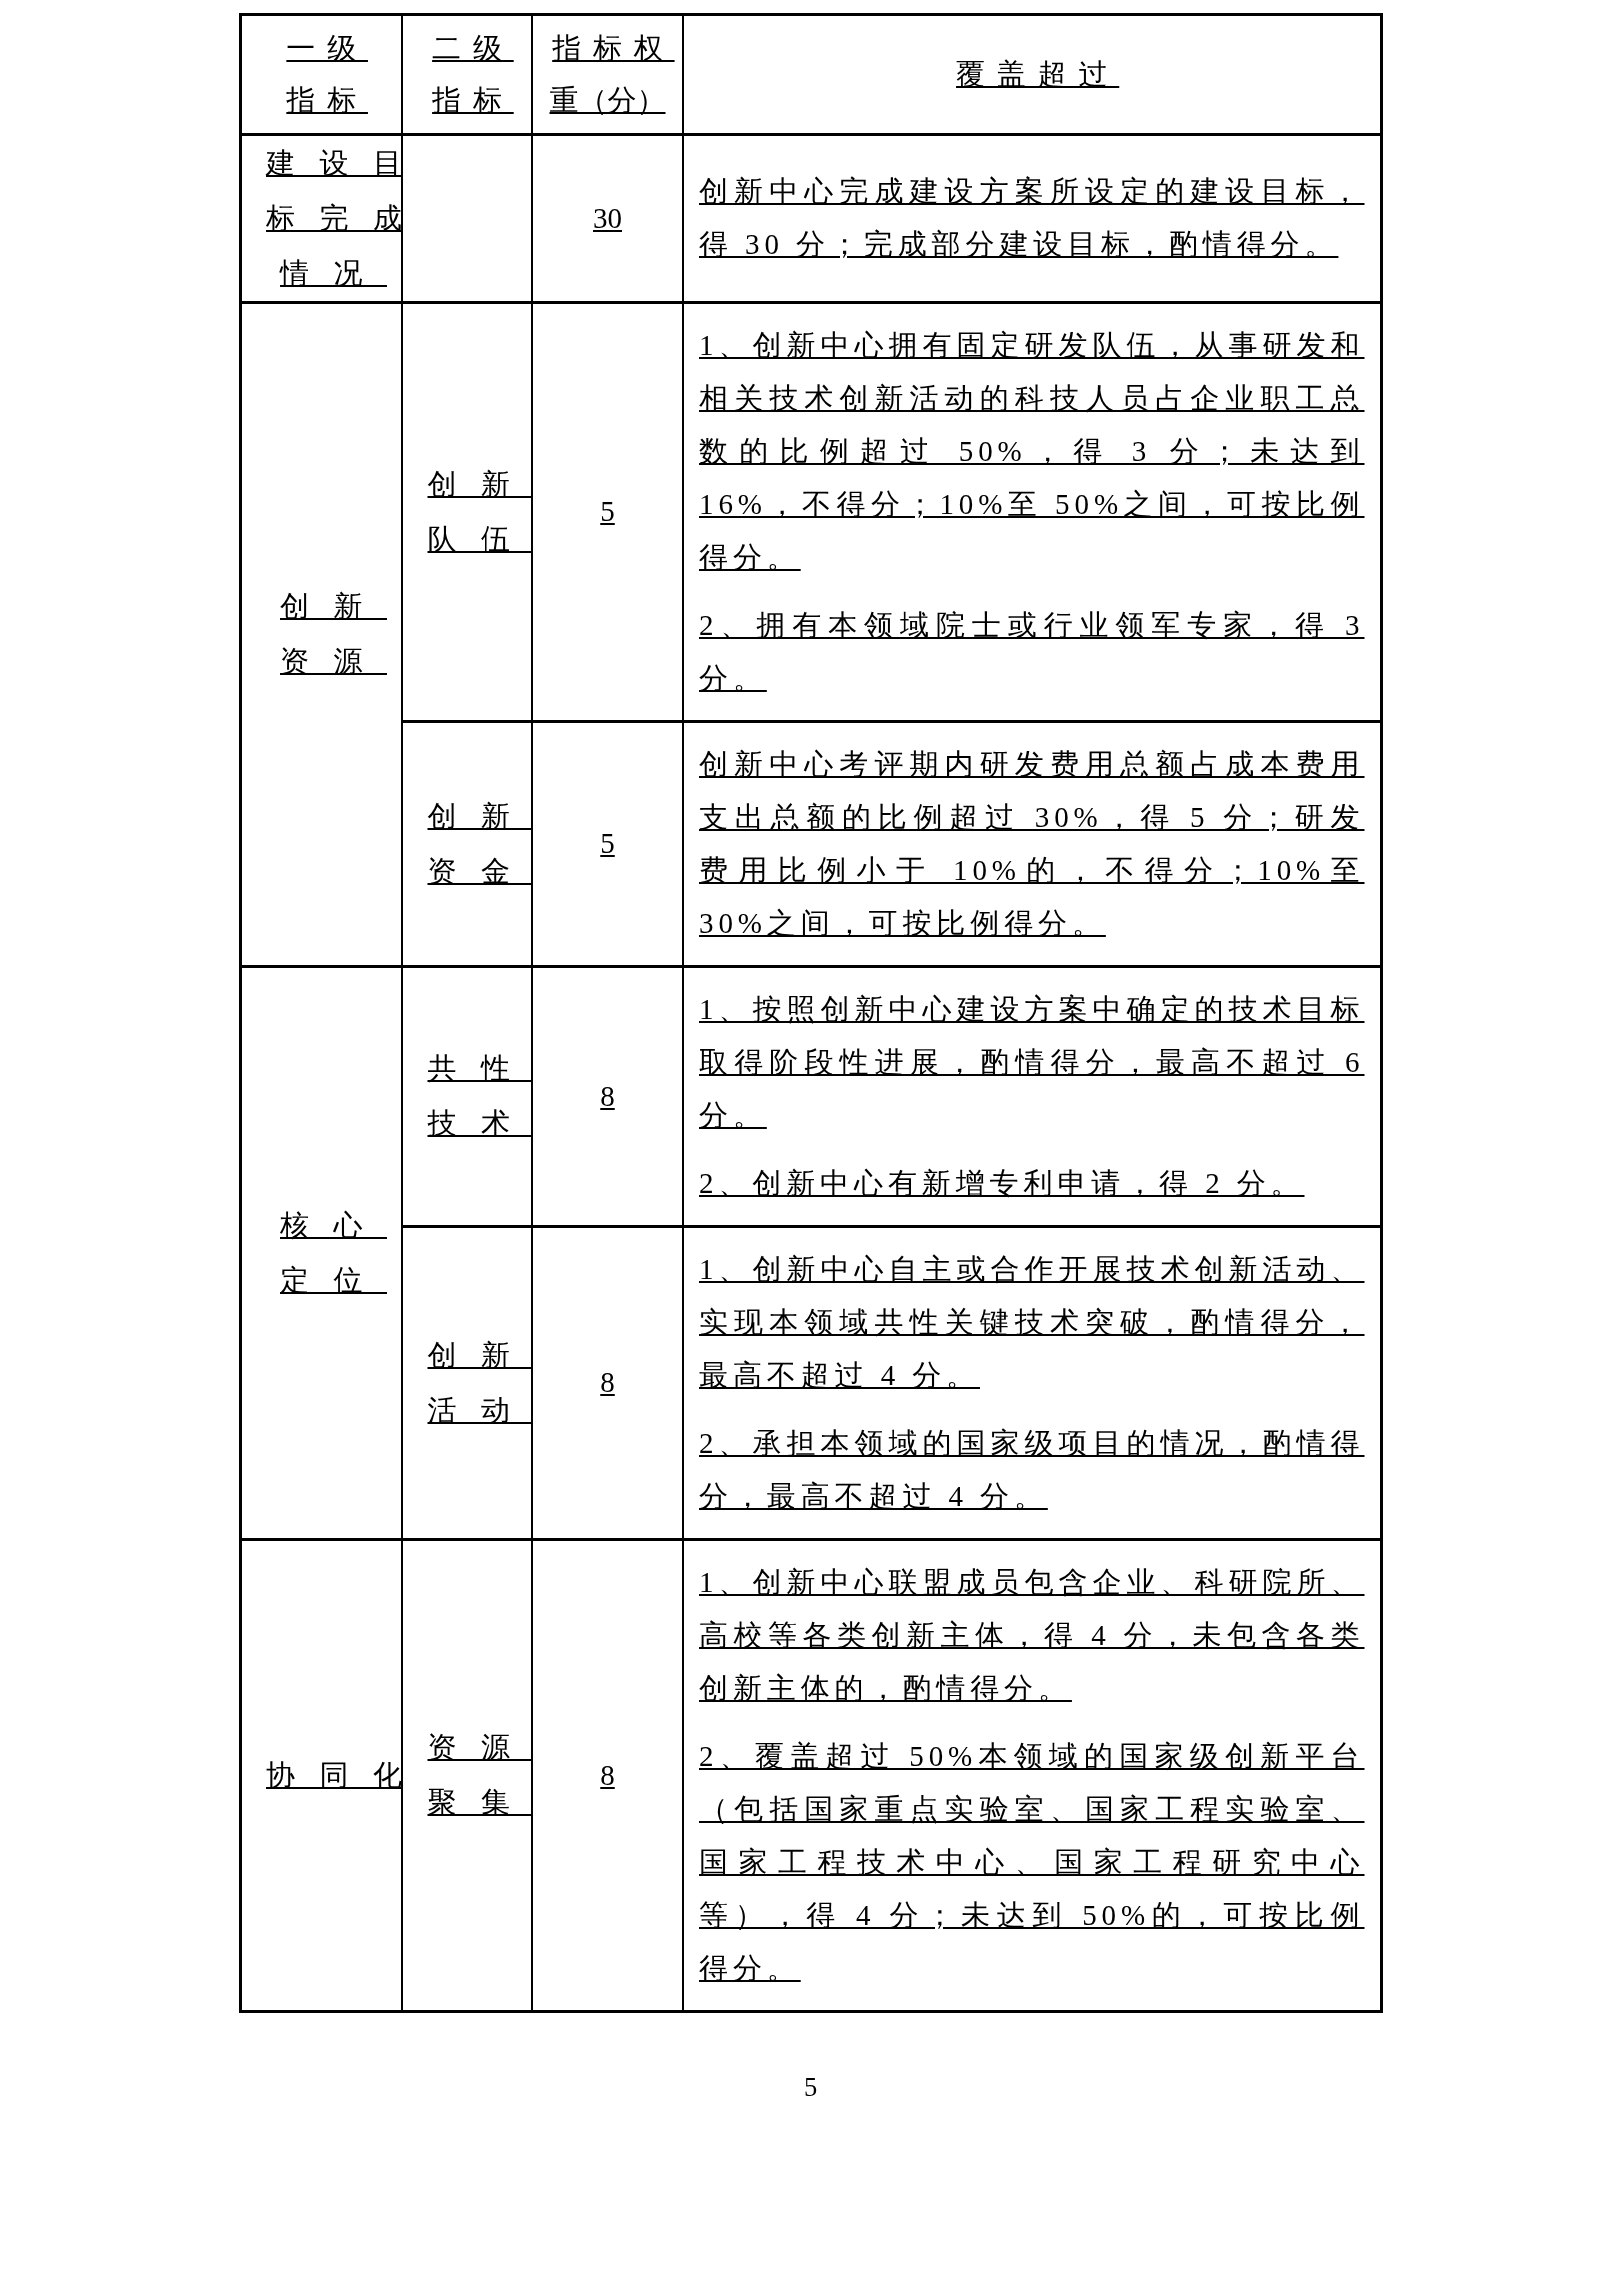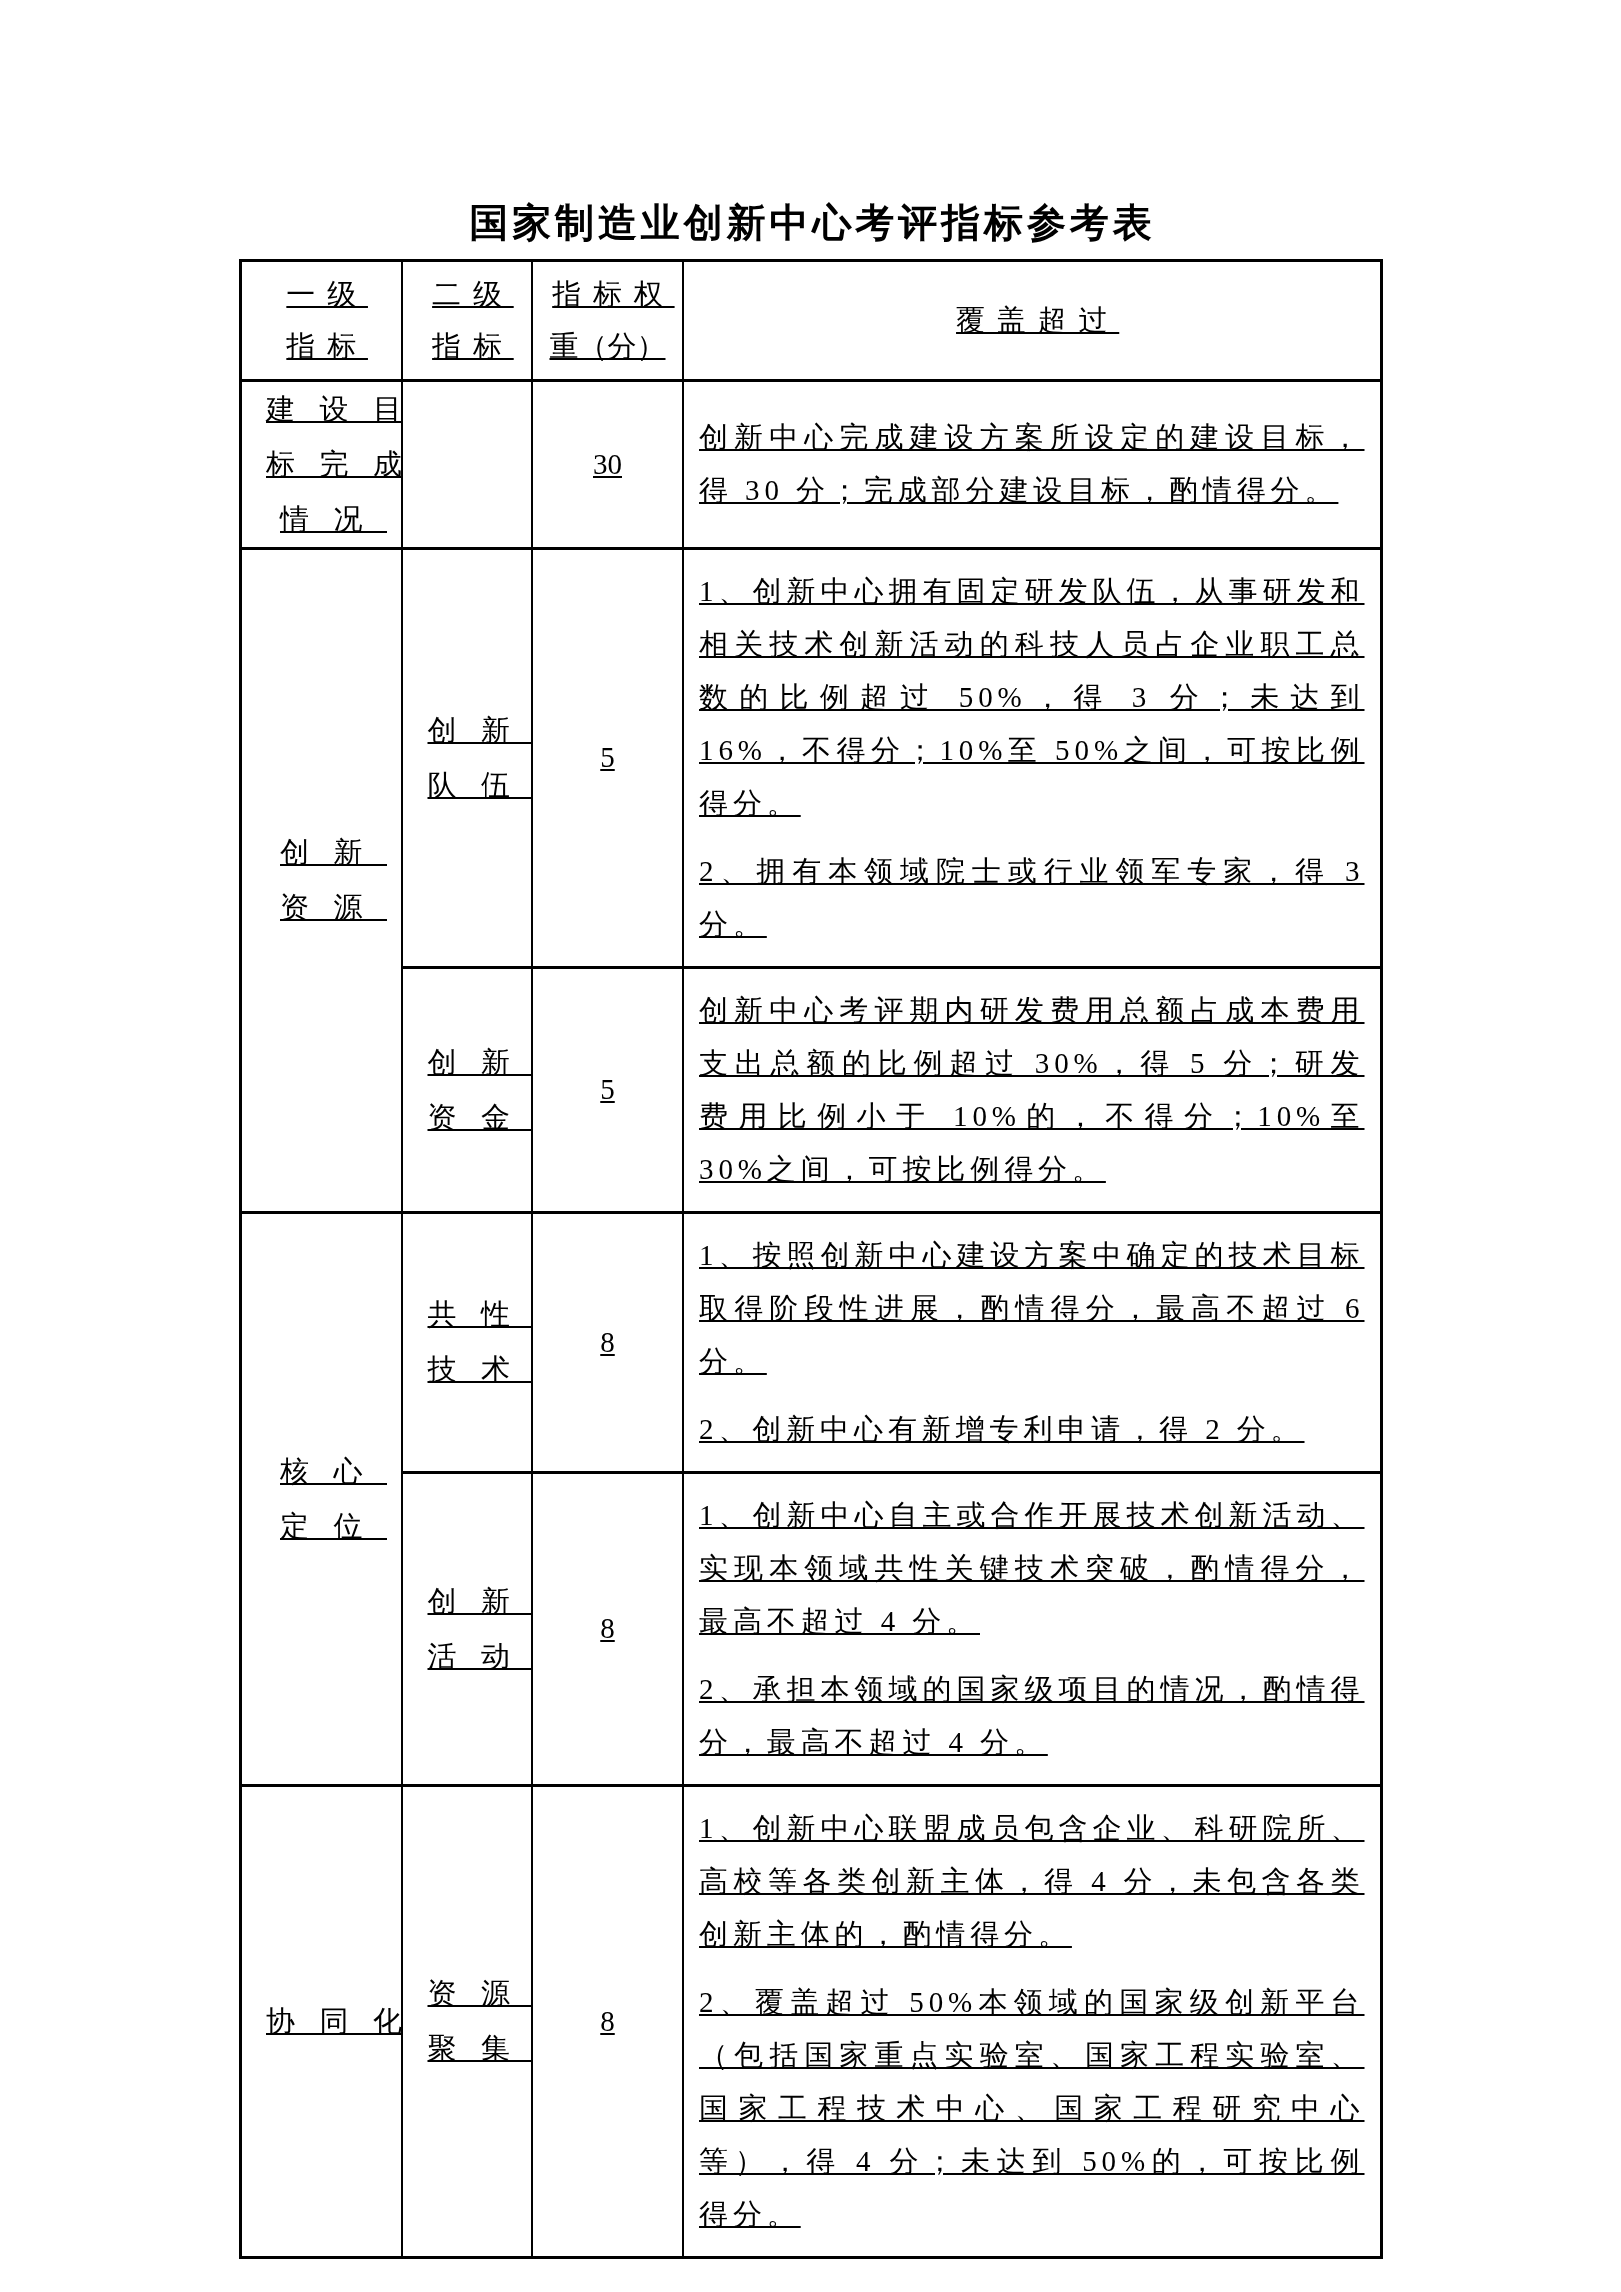--- a/index.html
+++ b/index.html
@@ -104,21 +104,20 @@
     text-align: center;
     font-size: 26.5px;
     line-height: 31px;
   }
 </style>
 </head>
 <body>
 
 <div class="sheet">
 
-  <div class="doc-title">国家制造业创新中心考评指标参考表</div>
 
   <table class="indicator-table">
     <colgroup>
       <col class="c-level1">
       <col class="c-level2">
       <col class="c-weight">
       <col class="c-desc">
     </colgroup>
 
     <tbody>

